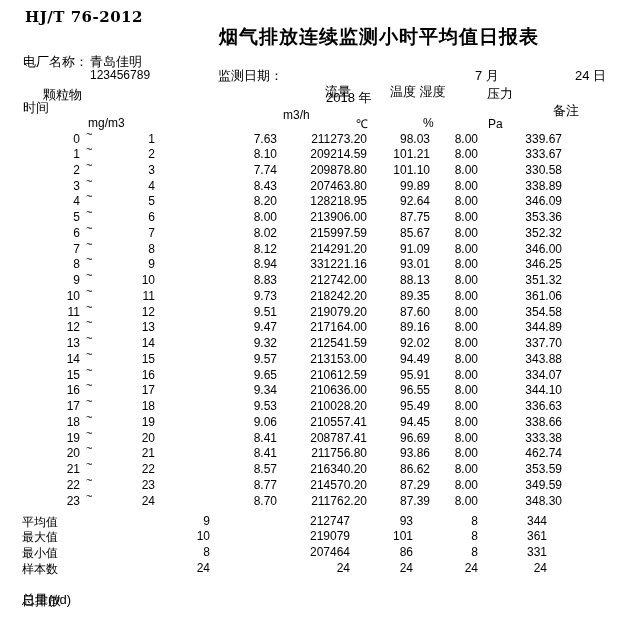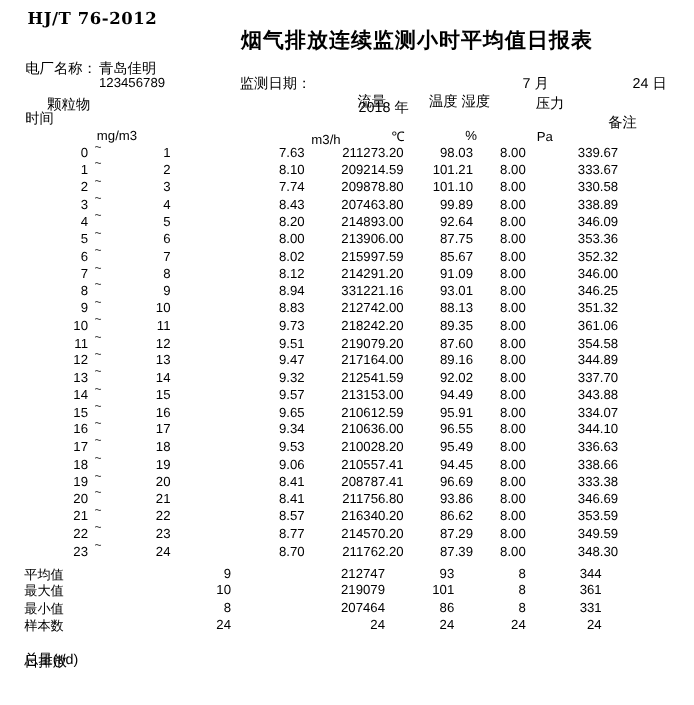--- a/index.html
+++ b/index.html
@@ -64,21 +64,21 @@
   <div class="abs lbl13" style="left:575px; top:67px;">24 日</div>
 
   <div class="abs lbl13" style="left:43px;  top:86px;">颗粒物</div>
   <div class="abs lbl13" style="left:325px; top:83px;">流量</div>
   <div class="abs lbl13" style="left:390px; top:83px;">温度 湿度</div>
   <div class="abs lbl13" style="left:487px; top:85px;">压力</div>
   <div class="abs lbl13" style="left:23px;  top:99px;">时间</div>
   <div class="abs lbl13" style="left:553px; top:102px;">备注</div>
 
   <div class="abs lbl12" style="left:88px;  top:116px;">mg/m3</div>
-  <div class="abs lbl12" style="left:283px; top:120px;">m3/h</div>
+  <div class="abs lbl12" style="left:283px; top:108px;">m3/h</div>
   <div class="abs lbl12" style="left:356px; top:115px;">℃</div>
   <div class="abs lbl12" style="left:423px; top:116px;">%</div>
   <div class="abs lbl12" style="left:488px; top:117px;">Pa</div>
 
   <div id="rows-container">
       <div class="row" style="top: 131.5px;">
         <span class="c-from">0</span>
         <span class="c-tilde">~</span>
         <span class="c-to">1</span>
         <span class="c-pm">7.63</span>
@@ -115,21 +115,21 @@
         <span class="c-flow">207463.80</span>
         <span class="c-temp">99.89</span>
         <span class="c-hum">8.00</span>
         <span class="c-press">338.89</span>
       </div>
       <div class="row" style="top: 194.46px;">
         <span class="c-from">4</span>
         <span class="c-tilde">~</span>
         <span class="c-to">5</span>
         <span class="c-pm">8.20</span>
-        <span class="c-flow">214893.00</span>
+        <span class="c-flow">128218.95</span>
         <span class="c-temp">92.64</span>
         <span class="c-hum">8.00</span>
         <span class="c-press">346.09</span>
       </div>
       <div class="row" style="top: 210.2px;">
         <span class="c-from">5</span>
         <span class="c-tilde">~</span>
         <span class="c-to">6</span>
         <span class="c-pm">8.00</span>
         <span class="c-flow">213906.00</span>
@@ -278,21 +278,21 @@
         <span class="c-press">333.38</span>
       </div>
       <div class="row" style="top: 446.3px;">
         <span class="c-from">20</span>
         <span class="c-tilde">~</span>
         <span class="c-to">21</span>
         <span class="c-pm">8.41</span>
         <span class="c-flow">211756.80</span>
         <span class="c-temp">93.86</span>
         <span class="c-hum">8.00</span>
-        <span class="c-press">346.69</span>
+        <span class="c-press">462.74</span>
       </div>
       <div class="row" style="top: 462.04px;">
         <span class="c-from">21</span>
         <span class="c-tilde">~</span>
         <span class="c-to">22</span>
         <span class="c-pm">8.57</span>
         <span class="c-flow">216340.20</span>
         <span class="c-temp">86.62</span>
         <span class="c-hum">8.00</span>
         <span class="c-press">353.59</span>

